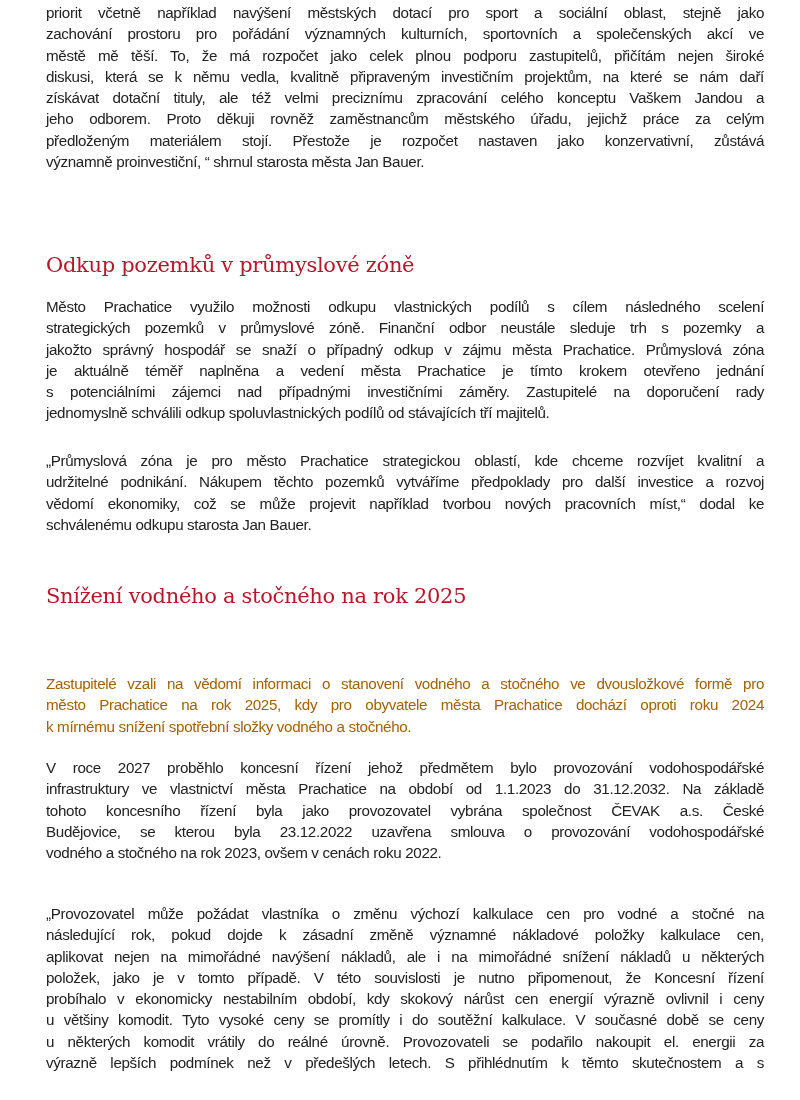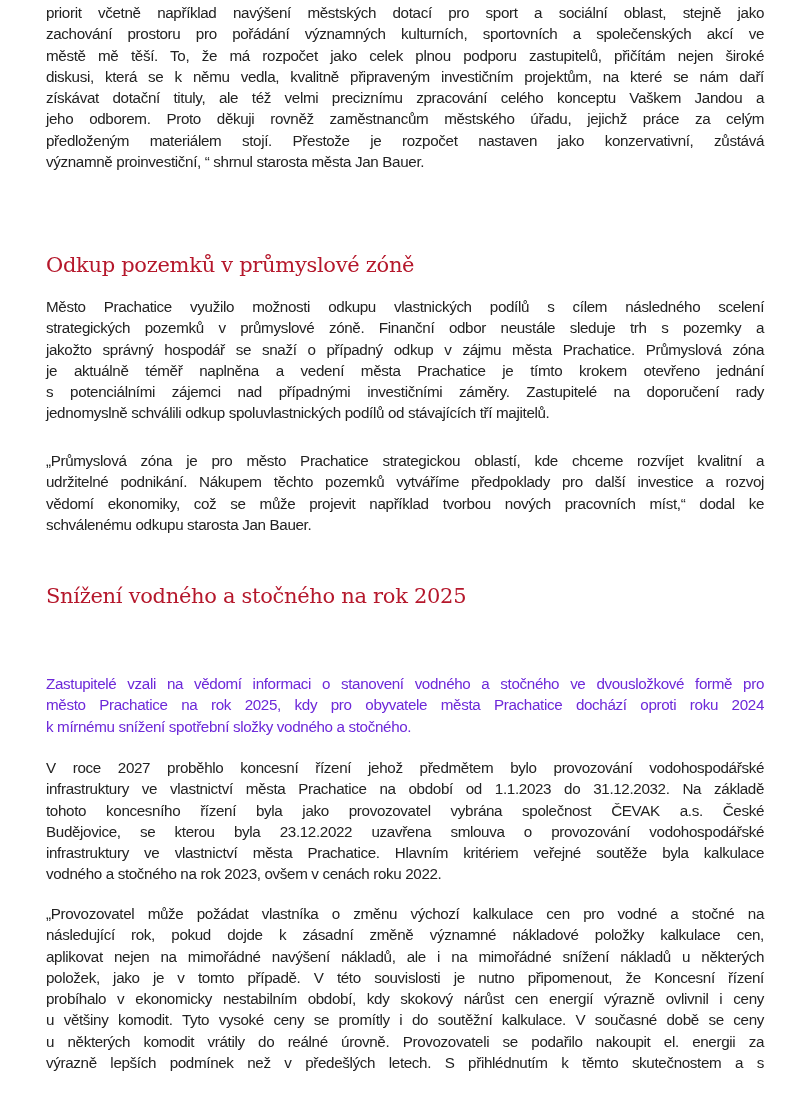--- a/index.html
+++ b/index.html
@@ -50,32 +50,31 @@
 
   <p class="para" style="top: 450px; color: rgb(34, 34, 34);">
     <span class="line" style="white-space: nowrap; display: block; letter-spacing: -0.35px;">„Průmyslová zóna je pro město Prachatice strategickou oblastí, kde chceme rozvíjet kvalitní a</span>
     <span class="line" style="white-space: nowrap; display: block; letter-spacing: -0.35px;">udržitelné podnikání. Nákupem těchto pozemků vytváříme předpoklady pro další investice a rozvoj</span>
     <span class="line" style="white-space: nowrap; display: block; letter-spacing: -0.35px;">vědomí ekonomiky, což se může projevit například tvorbou nových pracovních míst,“ dodal ke</span>
     <span class="line last" style="white-space: nowrap; display: block; letter-spacing: -0.35px;">schválenému odkupu starosta Jan Bauer.</span>
   </p>
 
   <h2 class="heading" style="top: 584px; color: rgb(181, 23, 43);">Snížení vodného a stočného na rok 2025</h2>
 
-  <p class="para" style="top: 673px; color: #6d28d9;">
+  <p class="para" style="top: 673px; color: #a16207;">
     <span class="line" style="white-space: nowrap; display: block; letter-spacing: -0.35px;">Zastupitelé vzali na vědomí informaci o stanovení vodného a stočného ve dvousložkové formě pro</span>
     <span class="line" style="white-space: nowrap; display: block; letter-spacing: -0.35px;">město Prachatice na rok 2025, kdy pro obyvatele města Prachatice dochází oproti roku 2024</span>
     <span class="line last" style="white-space: nowrap; display: block; letter-spacing: -0.35px;">k mírnému snížení spotřební složky vodného a stočného.</span>
   </p>
 
   <p class="para" style="top: 757px; color: rgb(34, 34, 34);">
     <span class="line" style="white-space: nowrap; display: block; letter-spacing: -0.35px;">V roce 2027 proběhlo koncesní řízení jehož předmětem bylo provozování vodohospodářské</span>
     <span class="line" style="white-space: nowrap; display: block; letter-spacing: -0.35px;">infrastruktury ve vlastnictví města Prachatice na období od 1.1.2023 do 31.12.2032. Na základě</span>
     <span class="line" style="white-space: nowrap; display: block; letter-spacing: -0.35px;">tohoto koncesního řízení byla jako provozovatel vybrána společnost ČEVAK a.s. České</span>
     <span class="line" style="white-space: nowrap; display: block; letter-spacing: -0.35px;">Budějovice, se kterou byla 23.12.2022 uzavřena smlouva o provozování vodohospodářské</span>
-    <span class="line" style="white-space: nowrap; display: block; letter-spacing: -0.35px;">infrastruktury ve vlastnictví města Prachatice. Hlavním kritériem veřejné soutěže byla kalkulace</span>
     <span class="line last" style="white-space: nowrap; display: block; letter-spacing: -0.35px;">vodného a stočného na rok 2023, ovšem v cenách roku 2022.</span>
   </p>
 
   <p class="para" style="top: 903px; color: rgb(34, 34, 34);">
     <span class="line" style="white-space: nowrap; display: block; letter-spacing: -0.35px;">„Provozovatel může požádat vlastníka o změnu výchozí kalkulace cen pro vodné a stočné na</span>
     <span class="line" style="white-space: nowrap; display: block; letter-spacing: -0.35px;">následující rok, pokud dojde k zásadní změně významné nákladové položky kalkulace cen,</span>
     <span class="line" style="white-space: nowrap; display: block; letter-spacing: -0.35px;">aplikovat nejen na mimořádné navýšení nákladů, ale i na mimořádné snížení nákladů u některých</span>
     <span class="line" style="white-space: nowrap; display: block; letter-spacing: -0.35px;">položek, jako je v tomto případě. V této souvislosti je nutno připomenout, že Koncesní řízení</span>
     <span class="line" style="white-space: nowrap; display: block; letter-spacing: -0.35px;">probíhalo v ekonomicky nestabilním období, kdy skokový nárůst cen energií výrazně ovlivnil i ceny</span>
     <span class="line" style="white-space: nowrap; display: block; letter-spacing: -0.35px;">u většiny komodit. Tyto vysoké ceny se promítly i do soutěžní kalkulace. V současné době se ceny</span>

